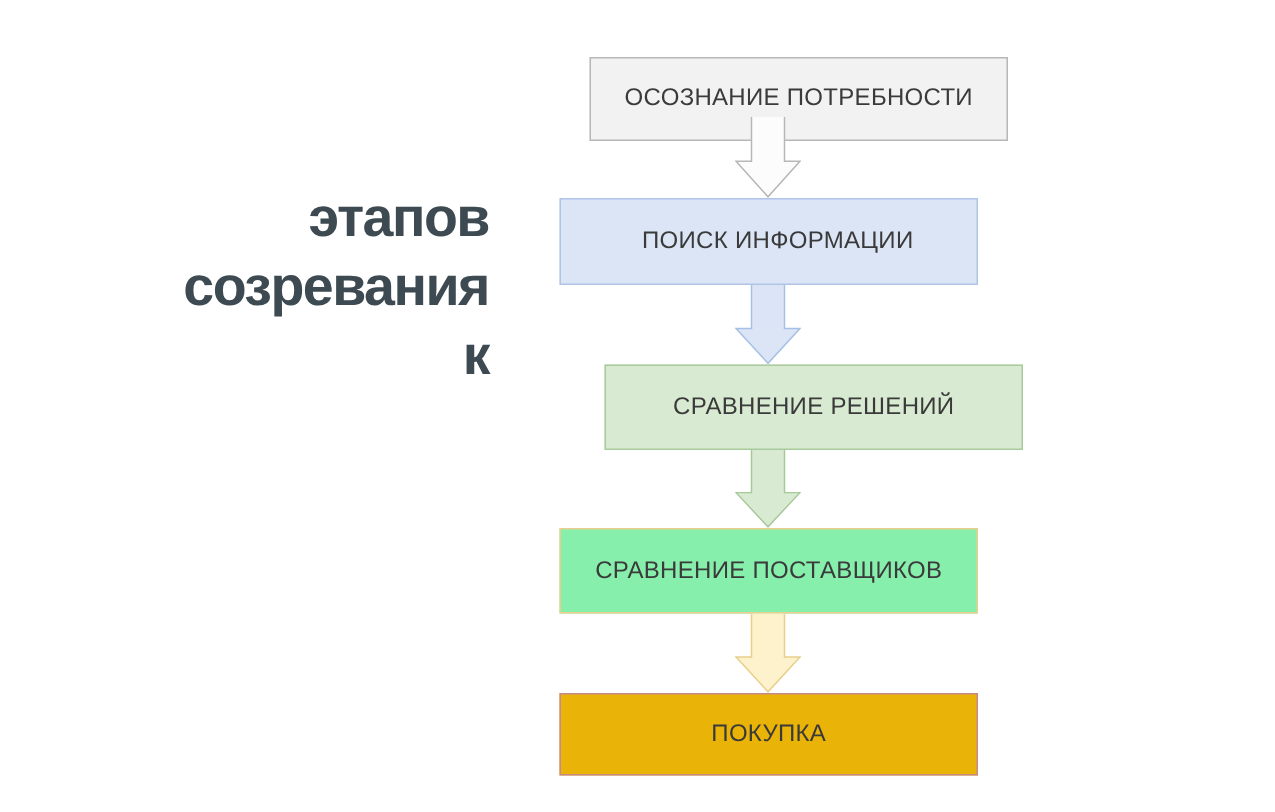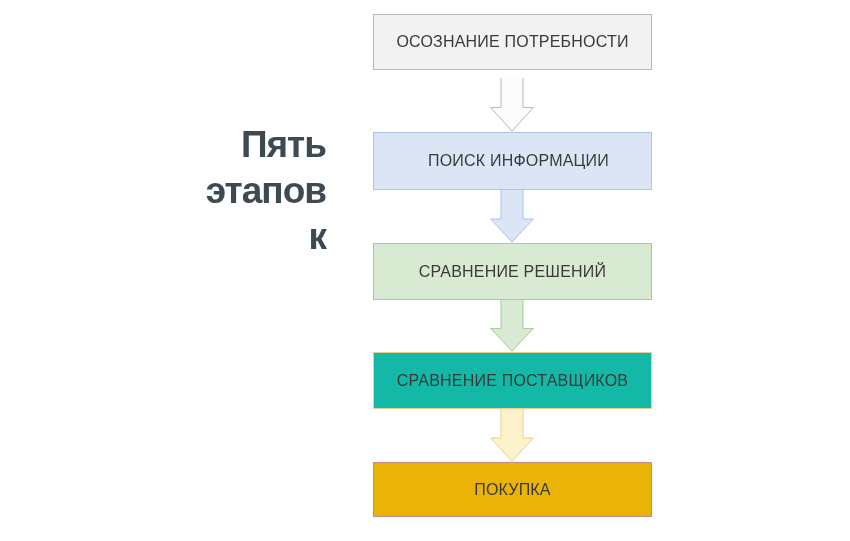--- a/index.html
+++ b/index.html
@@ -52,38 +52,38 @@
     letter-spacing: 0.2px;
     color: var(--step-text-color, #3a3a3a);
     white-space: nowrap;
   }
   .arrow {
     position: absolute;
     left: 117px; 
     width: 44px;
     display: block;
   }
-  .s0 { top: 14px;  height: 56px; }
+  .s0 { top: 38px;  height: 56px; margin-left: 20px; }
   .a0 { top: 78px;  height: 54px; }
   .s1 { top: 132px; height: 58px; }
   .a1 { top: 190px; height: 53px; }
-  .s2 { top: 243px; height: 57px; }
+  .s2 { top: 243px; height: 57px; margin-left: 30px; }
   .a2 { top: 300px; height: 52px; }
   .s3 { top: 352px; height: 57px; }
   .a3 { top: 409px; height: 53px; }
   .s4 { top: 462px; height: 55px; }
 </style>
 </head>
 <body>
 
 <div class="canvas">
 
   <div class="side-title">
-    <span class="title-line">Пять</span>
     <span class="title-line">этапов</span>
+    <span class="title-line">созревания</span>
     <span class="title-line">к</span>
   </div>
 
   <div class="flow">
 
     <div class="step s0" style="background: rgb(242, 242, 242); border-color: rgb(183, 183, 183);">
       <span class="step-label">ОСОЗНАНИЕ ПОТРЕБНОСТИ</span>
     </div>
 
     <svg class="arrow a0" viewBox="0 0 44 54" preserveAspectRatio="none">
@@ -99,21 +99,21 @@
     </svg>
 
     <div class="step s2" style="background: rgb(217, 234, 211); border-color: rgb(169, 203, 155);">
       <span class="step-label">СРАВНЕНИЕ РЕШЕНИЙ</span>
     </div>
 
     <svg class="arrow a2" viewBox="0 0 44 54" preserveAspectRatio="none">
       <path d="M11,0 L11,29.5 L0.7,29.5 L22,53.2 L43.3,29.5 L33,29.5 L33,0" stroke-width="1" fill="#d9ead3" stroke="#a6c998"></path>
     </svg>
 
-    <div class="step s3" style="background: #14b8a6; border-color: rgb(233, 207, 142);">
+    <div class="step s3" style="background: #86efac; border-color: rgb(233, 207, 142);">
       <span class="step-label">СРАВНЕНИЕ ПОСТАВЩИКОВ</span>
     </div>
 
     <svg class="arrow a3" viewBox="0 0 44 54" preserveAspectRatio="none">
       <path d="M11,0 L11,29.5 L0.7,29.5 L22,53.2 L43.3,29.5 L33,29.5 L33,0" stroke-width="1" fill="#fdf2cc" stroke="#e8cf8b"></path>
     </svg>
 
     <div class="step s4" style="background: #eab308; border-color: rgb(198, 138, 136);">
       <span class="step-label">ПОКУПКА</span>
     </div>

